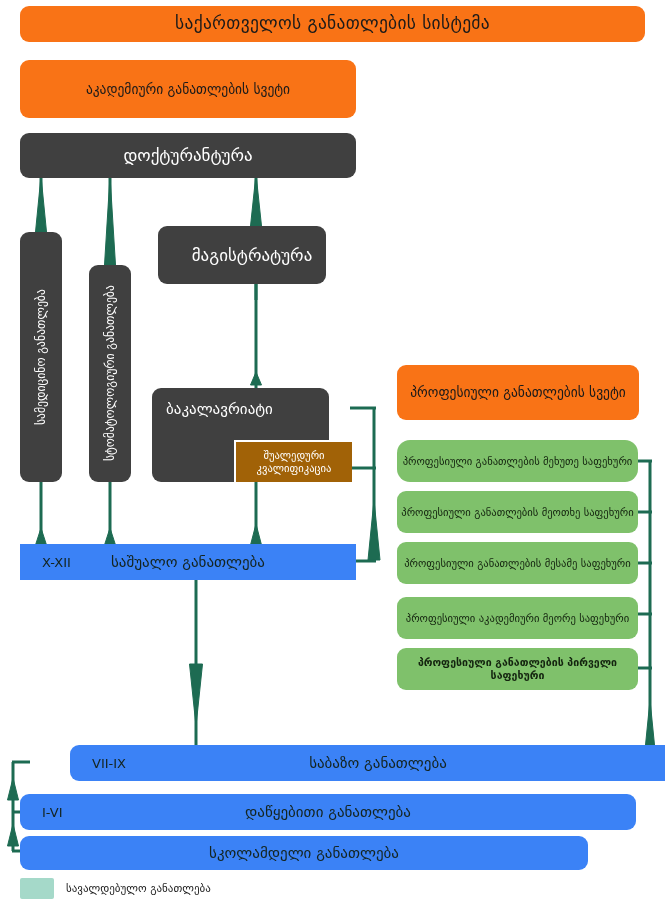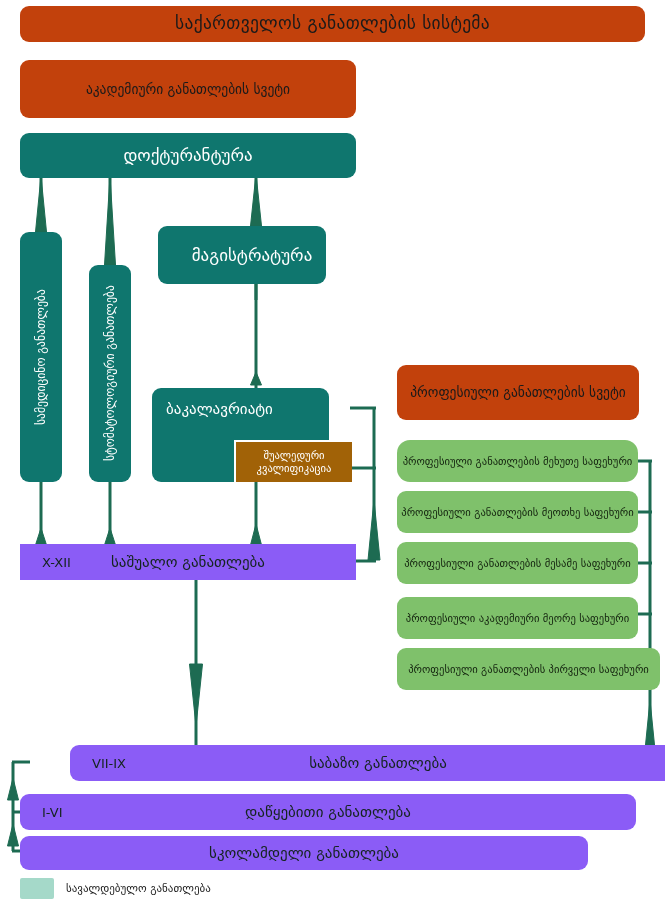--- a/index.html
+++ b/index.html
@@ -30,33 +30,33 @@
     align-items: center;
     justify-content: center;
     text-align: center;
     line-height: 1.22;
     border-radius: 9px;
     z-index: 3;
   }
 
   
   .grey {
-    background: #c2410c;
+    background: #f97316;
     color: #1a1a1a;
   }
   .darkgreen {
-    background: #0f766e;
+    background: #404040;
     color: #ffffff;
   }
   .lightgreen {
     background: #7fc16b;
     color: #14240f;
   }
   .teal {
-    background: #8b5cf6;
+    background: #3b82f6;
     color: #14241f;
   }
 
   
   .t-title   { font-size: 17.5px; letter-spacing: .3px; }
   .t-pillar  { font-size: 13.5px; }
   .t-big     { font-size: 17px; }
   .t-med     { font-size: 15px; }
   .t-small   { font-size: 11.7px; }
   .t-tiny    { font-size: 10.6px; }
@@ -228,21 +228,21 @@
   <div class="node grey t-pillar" style="left:397px; top:365px; width:242px; height:55px;">პროფესიული განათლების სვეტი</div>
 
   <div class="node lightgreen t-tiny" style="left:397px; top:440px; width:241px; height:42px;border-radius:13px;">პროფესიული განათლების მეხუთე საფეხური</div>
 
   <div class="node lightgreen t-tiny" style="left:397px; top:491px; width:241px; height:42px;">პროფესიული განათლების მეოთხე საფეხური</div>
 
   <div class="node lightgreen t-tiny" style="left:397px; top:542px; width:241px; height:42px;">პროფესიული განათლების მესამე საფეხური</div>
 
   <div class="node lightgreen t-tiny" style="left:397px; top:597px; width:241px; height:42px;">პროფესიული აკადემიური მეორე საფეხური</div>
 
-  <div class="node lightgreen t-tiny" style="left:397px; top:648px; width:263px; height:42px;">პროფესიული განათლების პირველი საფეხური</div>
+  <div class="node lightgreen t-tiny" style="left:397px; top:648px; width:241px; height:42px;font-weight:bold;">პროფესიული განათლების პირველი საფეხური</div>
 
   <div class="rowbox teal" style="left:20px; top:544px; width:336px; height:36px; border-radius:0;">
     <span class="roman">X-XII</span>
     <span class="caption">საშუალო განათლება</span>
   </div>
 
   <div class="rowbox teal" style="left:22px; top:745px; width:616px; height:36px;margin-left:48px;">
     <span class="roman">VII-IX</span>
     <span class="caption">საბაზო განათლება</span>
   </div>

